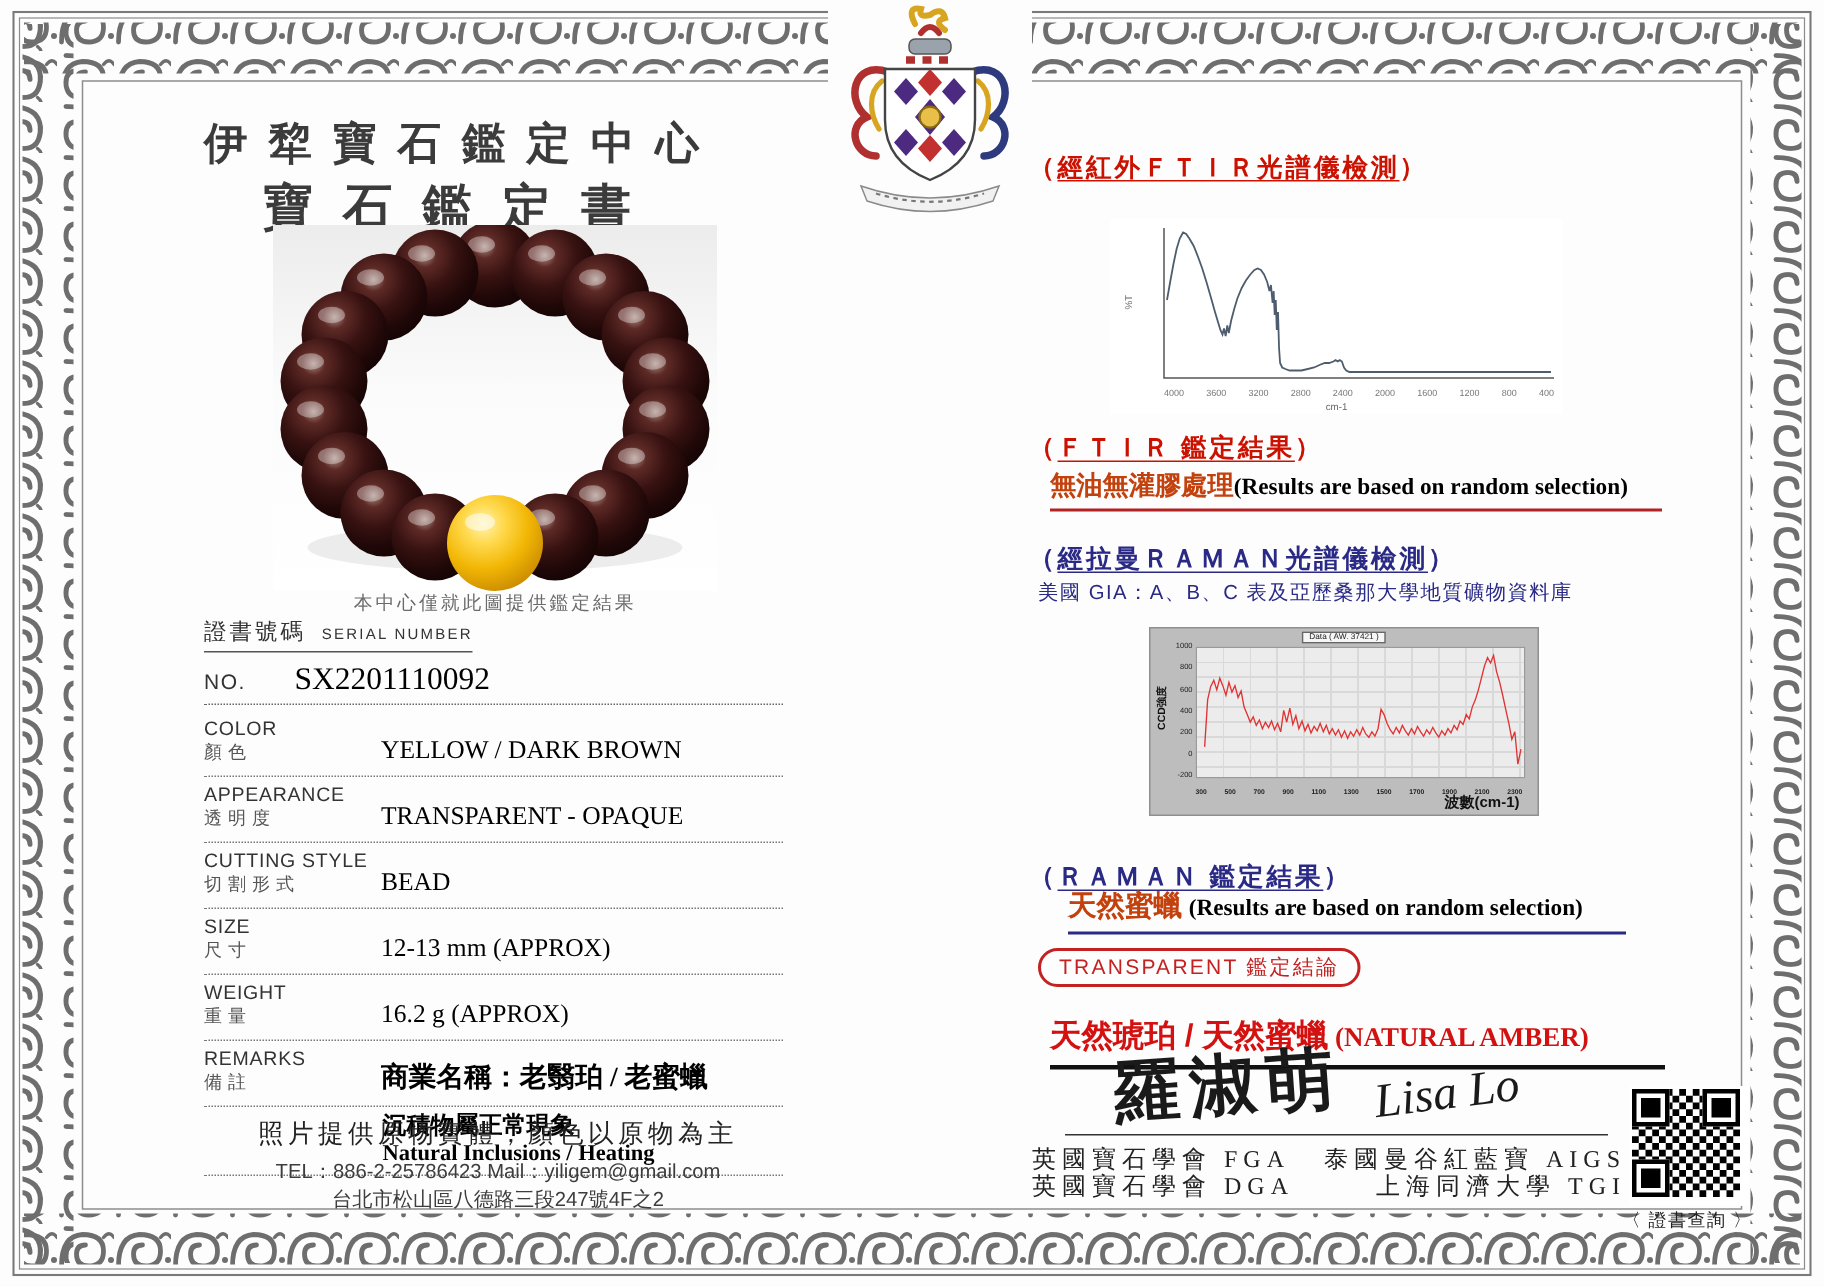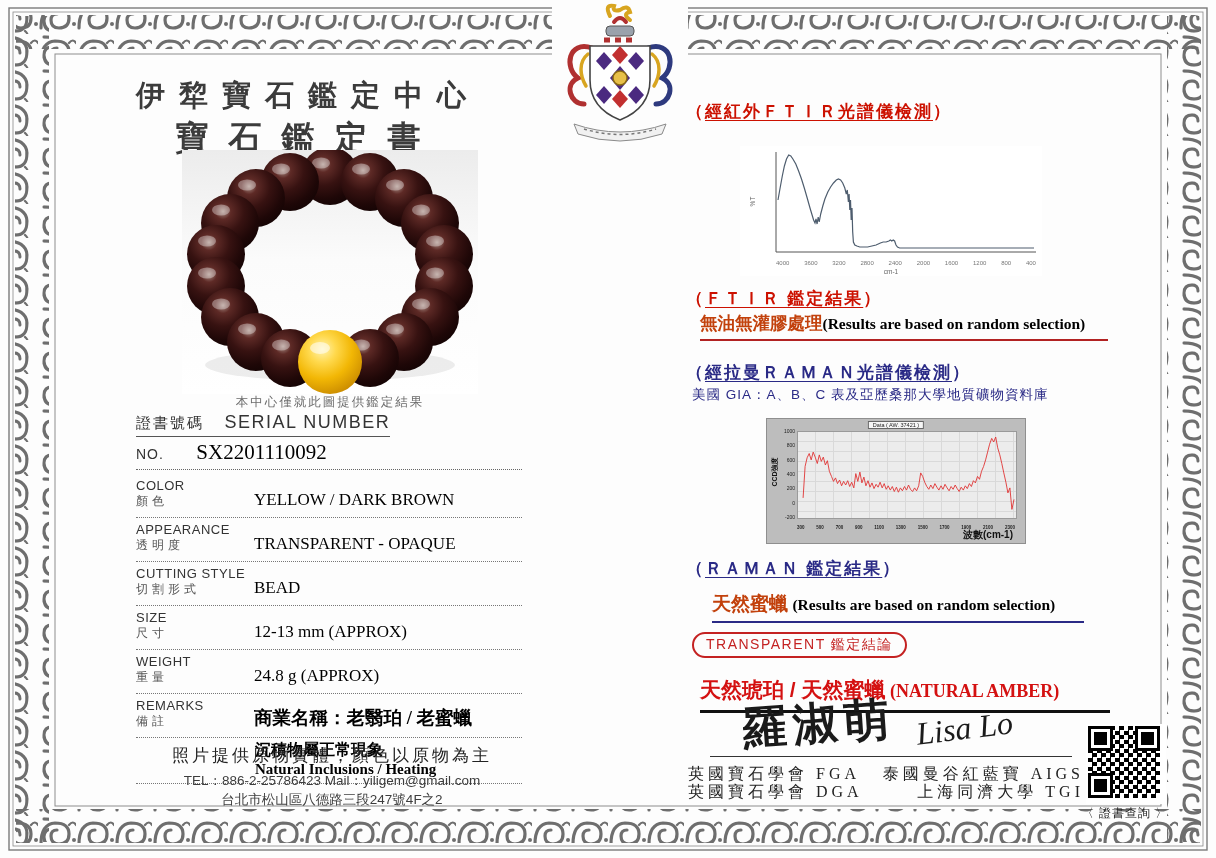--- a/index.html
+++ b/index.html
@@ -8,21 +8,21 @@
   .abs{position:absolute;}
   
   .org-title{left:128px;top:76px;width:360px;text-align:center;font-family:"Liberation Serif",serif;
              font-size:29px;letter-spacing:14px;color:#3b3b3b;font-weight:bold;}
   .doc-title{left:128px;top:116px;width:360px;text-align:center;font-family:"Liberation Serif",serif;
              font-size:33px;letter-spacing:20px;color:#3b3b3b;font-weight:bold;}
   .photo{left:182px;top:150px;width:296px;height:244px;background:linear-gradient(#ececec,#fbfbfb 45%,#ffffff);}
   .photo-caption{left:182px;top:394px;width:296px;text-align:center;font-size:12.5px;color:#6b6b6b;letter-spacing:2px;}
   .serial-label{left:136px;top:412px;border-bottom:1.5px solid #555;padding-bottom:3px;color:#333;}
   .serial-label .zh{font-size:15px;letter-spacing:2px;}
-  .serial-label .en{font-size:18px;letter-spacing:1.5px;margin-left:16px;}
+  .serial-label .en{font-size:10px;letter-spacing:1.5px;margin-left:6px;}
   .no-row{left:136px;top:440px;width:386px;border-bottom:1.5px dotted #666;padding-bottom:4px;}
   .no-row .no{font-size:14px;color:#333;letter-spacing:1px;}
   .no-row .v{font-family:"Liberation Serif",serif;font-size:21px;margin-left:28px;color:#000;}
   .spec-table{left:136px;top:474px;width:386px;}
   .row{display:flex;border-bottom:1.5px dotted #777;padding:4px 0 7px;}
   .lbl{width:118px;flex:none;}
   .lbl .en{font-size:13px;color:#333;letter-spacing:.5px;}
   .lbl .zh{font-size:12px;color:#555;letter-spacing:4px;}
   .val{font-family:"Liberation Serif",serif;font-size:17px;color:#000;align-self:flex-end;}
   .val-remarks{font-size:18.5px;font-weight:bold;}
@@ -56,21 +56,21 @@
                border:1px solid #666;font-size:5.5px;color:#222;padding:0 4px;white-space:nowrap;}
   .raman-plot{position:absolute;left:30px;top:12px;width:218px;height:86px;background:#ececec;border:1px solid #9a9a9a;
       background-image:repeating-linear-gradient(to right,transparent 0 17px,#d9d9d9 17px 18px),
                        repeating-linear-gradient(to bottom,transparent 0 9px,#d9d9d9 9px 10px);}
   .raman-yticks{position:absolute;left:13px;top:9px;width:15px;height:92px;display:flex;flex-direction:column;
                 justify-content:space-between;font-size:5px;color:#222;text-align:right;}
   .raman-xticks{position:absolute;left:30px;width:218px;bottom:13px;display:flex;justify-content:space-between;
                 font-size:4.5px;color:#222;font-weight:bold;}
   .raman-ylabel{position:absolute;left:-7px;top:48px;font-size:7px;font-weight:bold;color:#111;transform:rotate(-90deg);}
   .raman-xlabel{position:absolute;left:0;right:12px;bottom:1px;text-align:right;font-size:10px;font-weight:bold;color:#111;}
-  .raman-res-h{left:686px;top:557px;}
+  .raman-res-h{left:686px;top:573px;}
   .raman-result{left:712px;top:591px;width:372px;border-bottom:2px solid #2a2a86;padding-bottom:4px;}
   .raman-result .res-zh{font-size:19px;}
   .concl-pill{left:692px;top:632px;display:inline-block;border:2px solid #c42222;border-radius:15px;
               padding:2px 12px;color:#c42222;font-size:14px;letter-spacing:1.5px;}
   .concl-line{left:700px;top:676px;width:410px;border-bottom:3px solid #111;padding-bottom:6px;}
   .concl-zh{font-size:21px;font-weight:bold;color:#d41111;}
   .concl-en{font-family:"Liberation Serif",serif;font-size:18px;font-weight:bold;color:#d41111;}
   .sig-line{left:710px;top:756px;width:362px;border-top:1.5px solid #333;}
   .sig-zh{left:742px;top:694px;font-family:"Liberation Serif",serif;font-size:45px;font-weight:bold;
           color:#1a1a1a;transform:rotate(-4deg);letter-spacing:6px;}
@@ -230,21 +230,21 @@
           <div class="en">SIZE</div>
         <div class="zh">尺寸</div>
         </div>
       <div class="val">12-13 mm (APPROX)</div>
     </div>
     <div class="row">
       <div class="lbl">
           <div class="en">WEIGHT</div>
         <div class="zh">重量</div>
         </div>
-      <div class="val">24.8 g (APPROX)</div>
+      <div class="val">16.2 g (APPROX)</div>
     </div>
     <div class="row">
       <div class="lbl">
           <div class="en">REMARKS</div>
         <div class="zh">備註</div>
         </div>
       <div class="val val-remarks">商業名稱：老翳珀 / 老蜜蠟</div>
     </div>
     <div class="remarks-extra">
       <div class="x1">沉積物屬正常現象</div>

